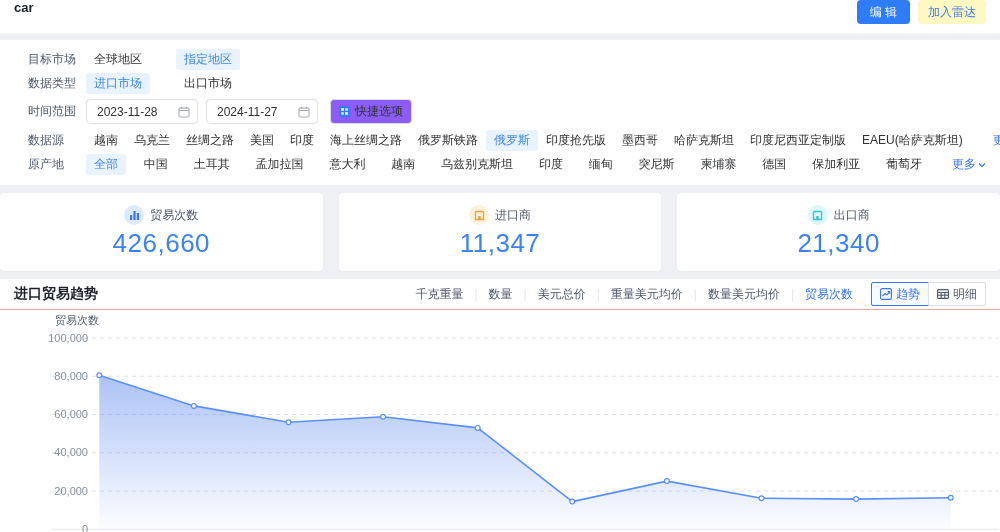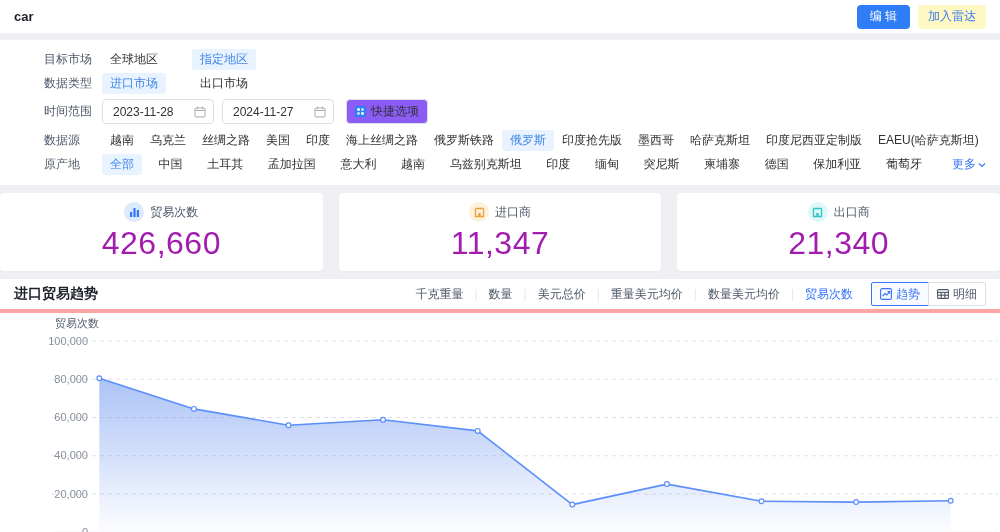--- a/index.html
+++ b/index.html
@@ -4,30 +4,30 @@
 <style>
   * { box-sizing: border-box; }
   html,body { margin:0; padding:0; }
   body {
     width:1000px; height:532px; overflow:hidden;
     background:#eef0f4;
     font-family:"Liberation Sans","DejaVu Sans",sans-serif;
     font-size:12px; color:#303133;
   }
   
-  .topbar{height:34px;background:#fff;display:flex;align-items:center;justify-content:space-between;
+  .topbar{height:34px;background:#fff;display:flex;align-items:flex-start;justify-content:space-between;
     padding:0 14px;border-bottom:1px solid #f2f3f5;}
   .page-title{font-size:13px;font-weight:700;color:#1d2129;}
   .topbar-actions{display:flex;gap:8px;}
   .btn-primary{background:#2e7cf6;color:#fff;border:none;border-radius:4px;height:24px;
     padding:0 13px;font-size:12px;cursor:pointer;font-family:inherit;}
   .btn-light{background:#fef9c3;color:#3875f6;border:none;border-radius:4px;height:24px;
     padding:0 10px;font-size:12px;cursor:pointer;font-family:inherit;}
   
-  .filter-panel{background:#fff;margin-top:6px;padding:7px 14px 8px 44px;}
+  .filter-panel{background:#fff;margin-top:6px;padding:7px 14px 8px 28px;}
   .f-row{display:flex;align-items:center;min-height:23px;margin:1px 0;}
   .f-label{width:58px;flex-shrink:0;color:#4e5969;}
   .f-opts{display:flex;align-items:center;gap:26px;flex-wrap:nowrap;}
   .f-opts.spread{flex:1;justify-content:space-between;gap:0;}
   .opt{padding:2px 8px;border-radius:3px;cursor:pointer;white-space:nowrap;color:#303133;}
   .opt.active{background:#e8f3ff;color:#4086e9;}
   .more-link{color:#3875f6;margin-left:22px;cursor:pointer;white-space:nowrap;display:inline-flex;align-items:center;gap:2px;}
   .time-row{margin:4px 0 5px;}
   .date-input{display:inline-flex;align-items:center;justify-content:space-between;
     border:1px solid #dcdfe6;border-radius:4px;height:25px;width:112px;padding:0 7px 0 10px;background:#fff;}
@@ -36,25 +36,25 @@
     font-family:inherit;padding:0;background:transparent;}
   .quick-btn{display:inline-flex;align-items:center;gap:5px;height:25px;border:1px solid #dcdfe6;
     border-radius:4px;background:#8b5cf6;padding:0 8px;margin-left:12px;font-size:12px;color:#303133;
     cursor:pointer;font-family:inherit;}
   
   .stats{display:flex;gap:16px;margin-top:8px;}
   .stat-card{flex:1;background:#fff;border-radius:4px;height:78px;display:flex;flex-direction:column;
     align-items:center;justify-content:center;box-shadow:0 1px 2px rgba(0,0,0,.03);}
   .stat-top{display:flex;align-items:center;gap:6px;color:#4e5969;font-size:12px;}
   .stat-ico{width:20px;height:20px;border-radius:50%;display:inline-flex;align-items:center;justify-content:center;}
-  .stat-value{font-size:32px;color:#a21caf;font-weight:500;margin-top:3px;letter-spacing:.5px;}
+  .stat-value{font-size:26px;color:#3b82f6;font-weight:500;margin-top:3px;letter-spacing:.5px;}
   
   .chart-panel{background:#fff;margin-top:8px;}
   .chart-head{display:flex;align-items:center;justify-content:space-between;height:31px;
-    padding:15px 14px;border-bottom:4px solid #fca5a5;}
+    padding:15px 14px;border-bottom:1px solid #fca5a5;}
   .chart-title{font-size:14px;font-weight:700;color:#1d2129;}
   .chart-head-right{display:flex;align-items:center;}
   .metric{color:#4e5969;cursor:pointer;padding:0 2px;white-space:nowrap;}
   .metric.active{color:#3875f6;}
   .m-sep{color:#e5e6eb;margin:0 9px;}
   .view-group{display:inline-flex;margin-left:16px;}
   .view-btn{display:inline-flex;align-items:center;gap:4px;height:24px;padding:0 8px;
     border:1px solid #dcdfe6;background:#fff;color:#4e5969;font-size:12px;cursor:pointer;font-family:inherit;}
   .view-btn.trend{border-color:#3875f6;color:#3875f6;border-radius:2px 0 0 2px;background:#f7faff;}
   .view-btn.detail{border-radius:0 2px 2px 0;margin-left:-1px;}

